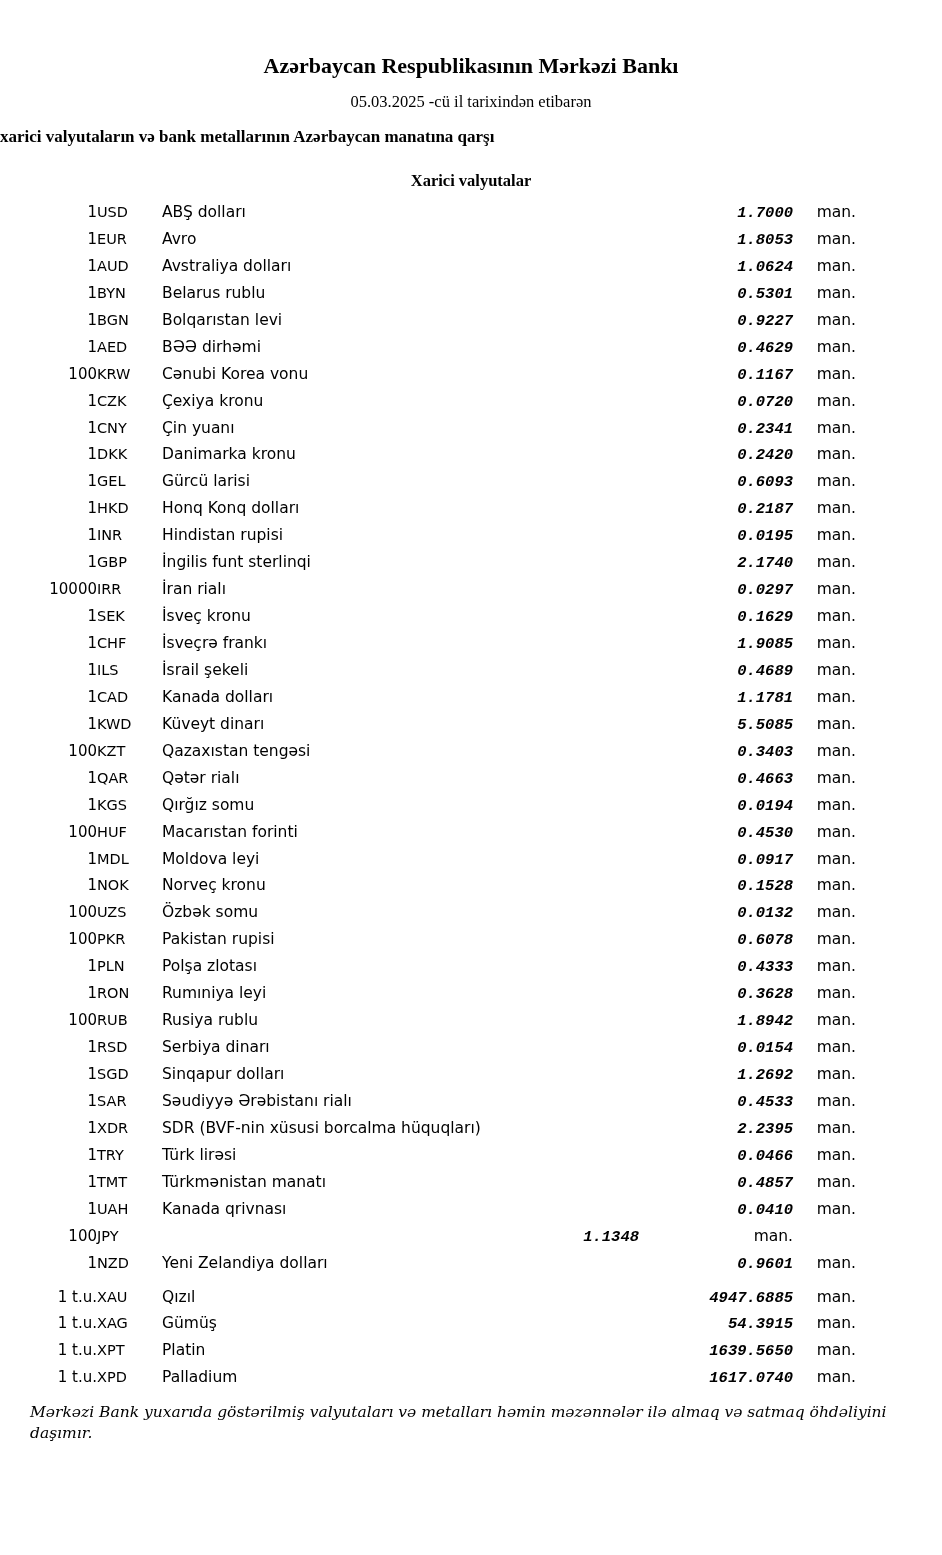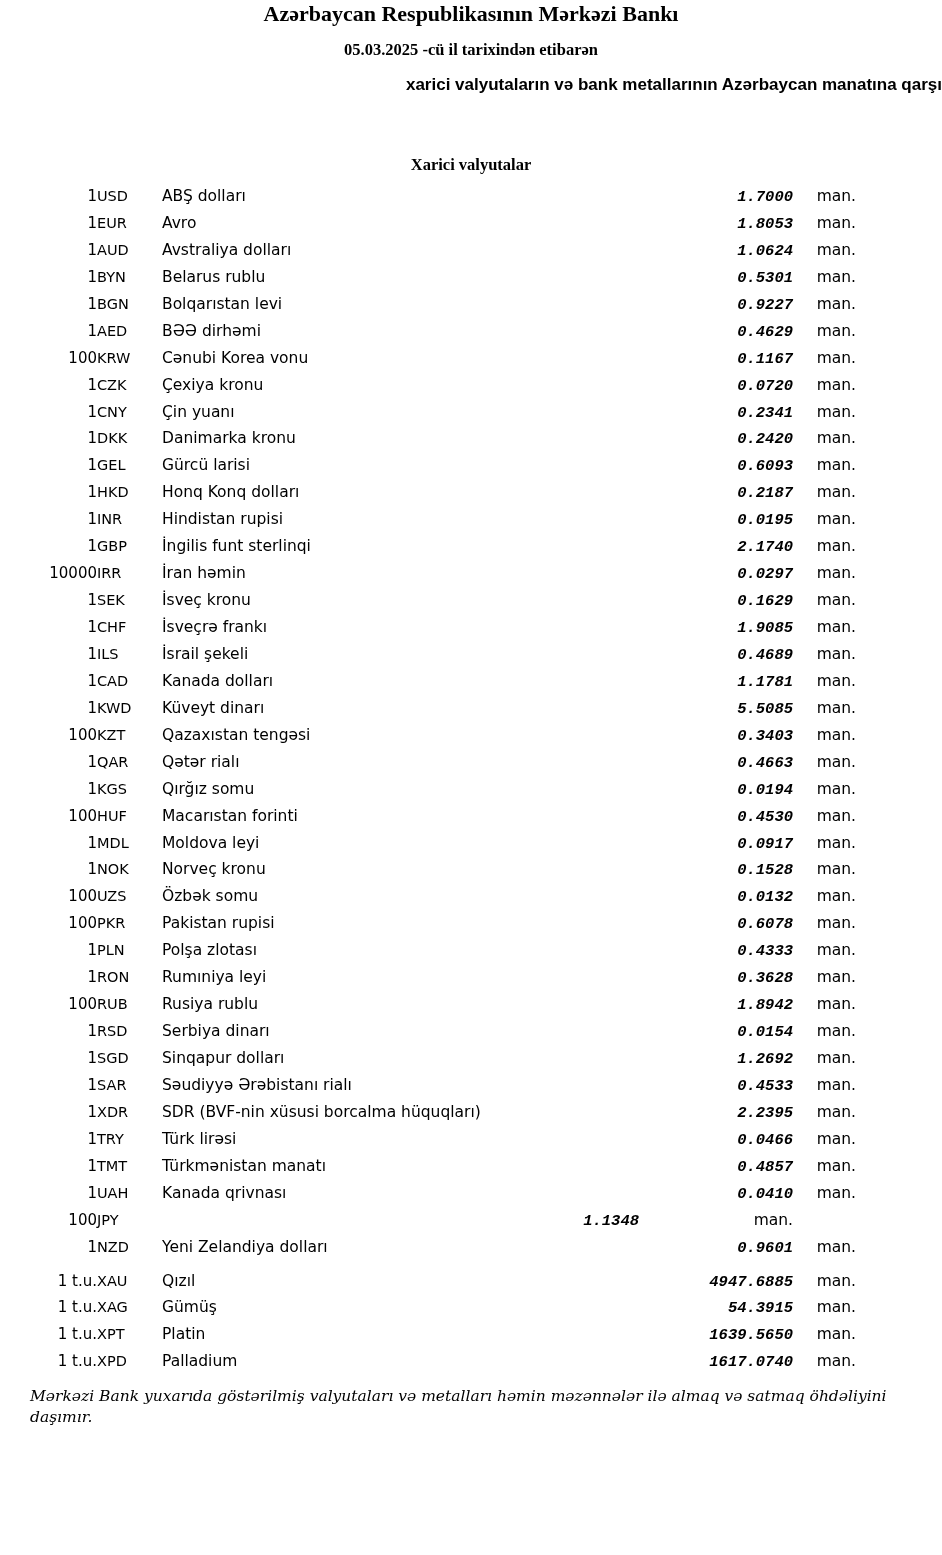--- a/index.html
+++ b/index.html
@@ -11,53 +11,54 @@
   body {
     width: 942px;
     height: 1555px;
     overflow: hidden;
     font-family: "DejaVu Sans", sans-serif;
   }
   .page {
     width: 942px;
     height: 1555px;
     box-sizing: border-box;
+    padding-top: 52px;
   }
   .doc-title {
     font-family: "Liberation Serif", serif;
     font-weight: bold;
     font-size: 22px;
     line-height: 28px;
     text-align: center;
     margin: 0;
   }
   .date-line {
     font-family: "Liberation Serif", serif;
-    font-weight: bold;
+    font-weight: normal;
     font-size: 16.5px;
     line-height: 22px;
     text-align: center;
     margin-top: 11px;
   }
   .subtitle {
-    font-family: Liberation Sans, sans-serif;
+    font-family: Liberation Serif, serif;
     font-weight: bold;
     font-size: 17px;
     line-height: 24px;
-    text-align: right;
+    text-align: left;
     margin-top: 12px;
   }
   .section-title {
     font-family: "Liberation Serif", serif;
     font-weight: bold;
     font-size: 16.5px;
     line-height: 22px;
     text-align: center;
   }
-  .section-title.currencies { margin-top: 57px; }
+  .section-title.currencies { margin-top: 21px; }
   .section-title.metals { margin-top: 30px; }
   .rate-table {
     width: 856px;
     margin-top: 7px;
   }
   .rate-row {
     display: grid;
     grid-template-columns: 97px 64px 478px 154px 63px;
     align-items: baseline;
     height: 26.95px;
@@ -207,21 +208,21 @@
       <div class="rate-row">
         <span class="qty-cell">1</span>
         <span class="code-cell">GBP</span>
         <span class="name-cell">İngilis funt sterlinqi</span>
         <span class="rate-cell">2.1740</span>
         <span class="unit-cell">man.</span>
       </div>
       <div class="rate-row">
         <span class="qty-cell">10000</span>
         <span class="code-cell">IRR</span>
-        <span class="name-cell">İran həmin</span>
+        <span class="name-cell">İran rialı</span>
         <span class="rate-cell">0.0297</span>
         <span class="unit-cell">man.</span>
       </div>
       <div class="rate-row">
         <span class="qty-cell">1</span>
         <span class="code-cell">SEK</span>
         <span class="name-cell">İsveç kronu</span>
         <span class="rate-cell">0.1629</span>
         <span class="unit-cell">man.</span>
       </div>

